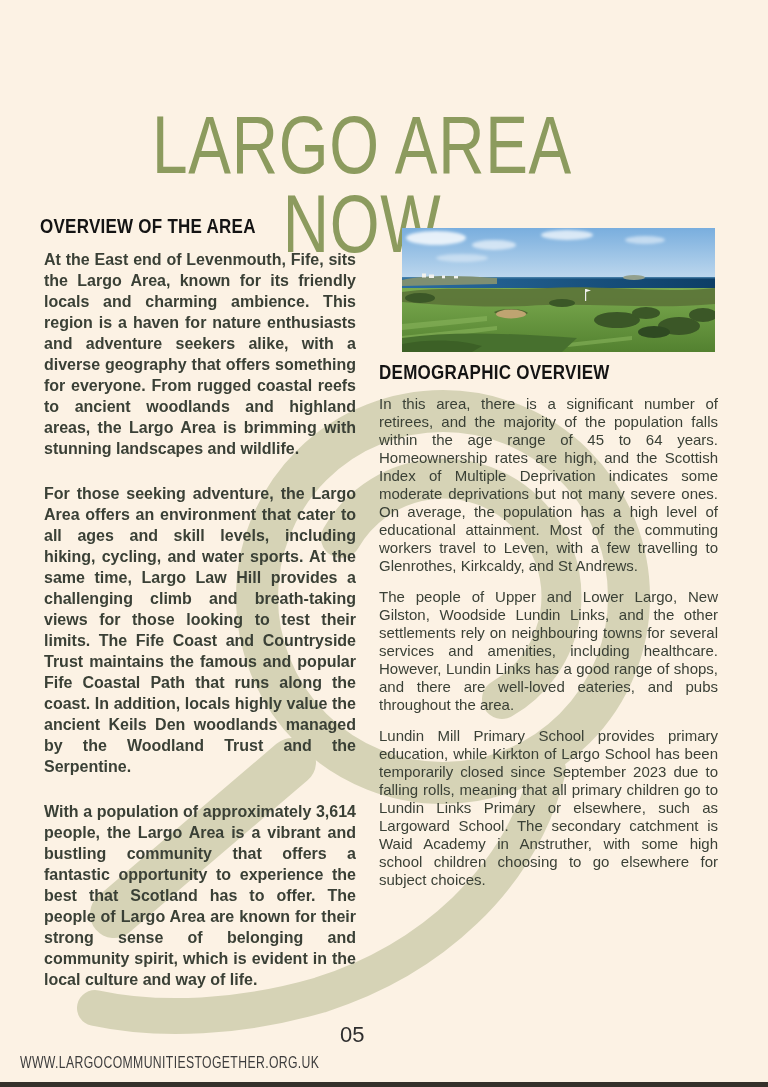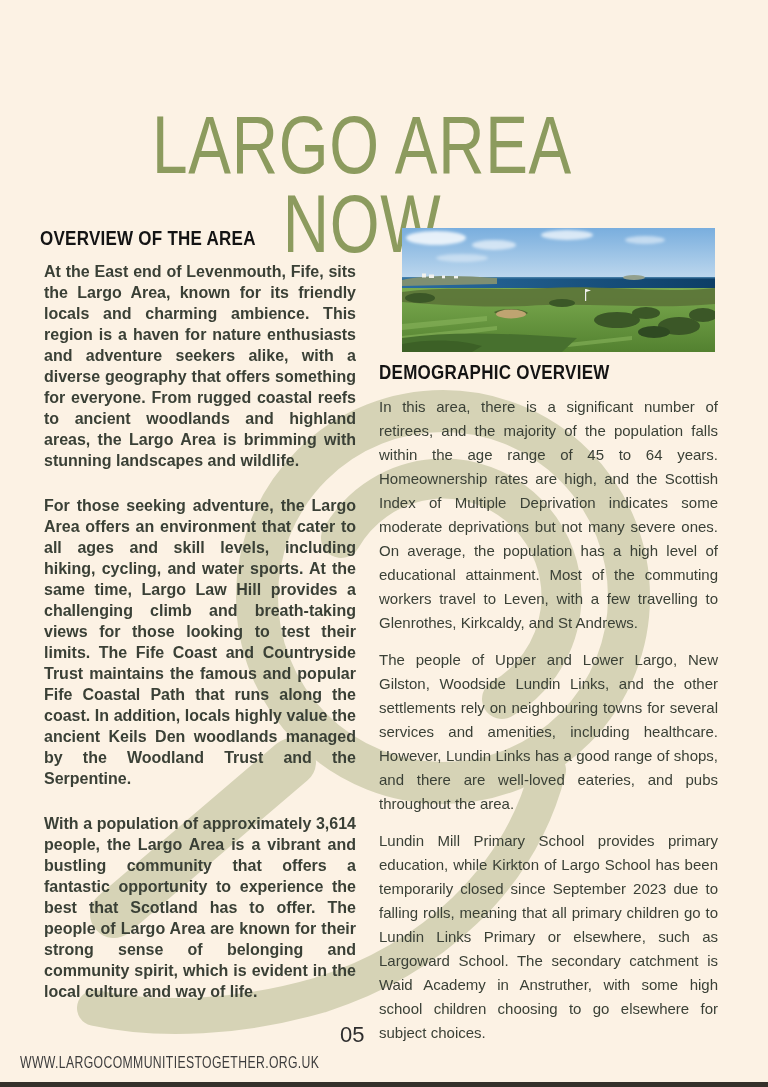--- a/index.html
+++ b/index.html
@@ -3,26 +3,26 @@
 <meta charset="utf-8">
 <style>
   html,body{margin:0;padding:0;background:#e8e8e8;}
   .page{position:relative;width:768px;height:1087px;background:#fcf2e4;overflow:hidden;
         font-family:"Liberation Sans",sans-serif;}
   .wm{position:absolute;left:0;top:0;width:768px;height:1087px;z-index:0;}
   .title{position:absolute;top:50px;left:0;width:768px;text-align:center;z-index:1;
          font-size:82px;line-height:79px;font-weight:400;color:#8c9b5e;letter-spacing:1px;
          transform:translateX(-22px) scaleX(0.78);transform-origin:384px 0;}
   .col{position:absolute;z-index:1;color:#3a4036;}
-  .col-left{left:40px;top:228px;width:316px;}
+  .col-left{left:40px;top:216px;width:316px;}
   .col-right{left:379px;top:362px;width:339px;}
   .col h2{font-size:20px;font-weight:700;color:#141414;margin:0 0 13px 0;line-height:20px;
           letter-spacing:.3px;white-space:nowrap;transform:scaleX(.85);transform-origin:0 50%;}
   .col-left p{font-size:16px;line-height:21px;text-align:justify;margin:0 0 24px 4px;font-weight:bold;}
-  .col-right p{font-size:15px;line-height:24px;text-align:justify;margin:0 0 13px 0;}
+  .col-right p{font-size:15px;line-height:18px;text-align:justify;margin:0 0 13px 0;}
   .col p.tight{margin-bottom:0;}
   .photo{position:absolute;left:402px;top:228px;width:313px;height:124px;margin:0;z-index:1;}
   .photo svg{display:block;width:100%;height:100%;}
   .page-number{position:absolute;left:340px;top:1022px;width:56px;
                font-size:22px;color:#2e2e2e;z-index:1;}
   .footer-url{position:absolute;left:20px;top:1053px;font-size:17px;color:#3d3d3d;
               letter-spacing:.5px;white-space:nowrap;z-index:1;
               transform:scaleX(.72);transform-origin:0 0;}
   .bottom-bar{position:absolute;left:0;bottom:0;width:768px;height:5px;background:#35312b;z-index:2;}
 </style>

